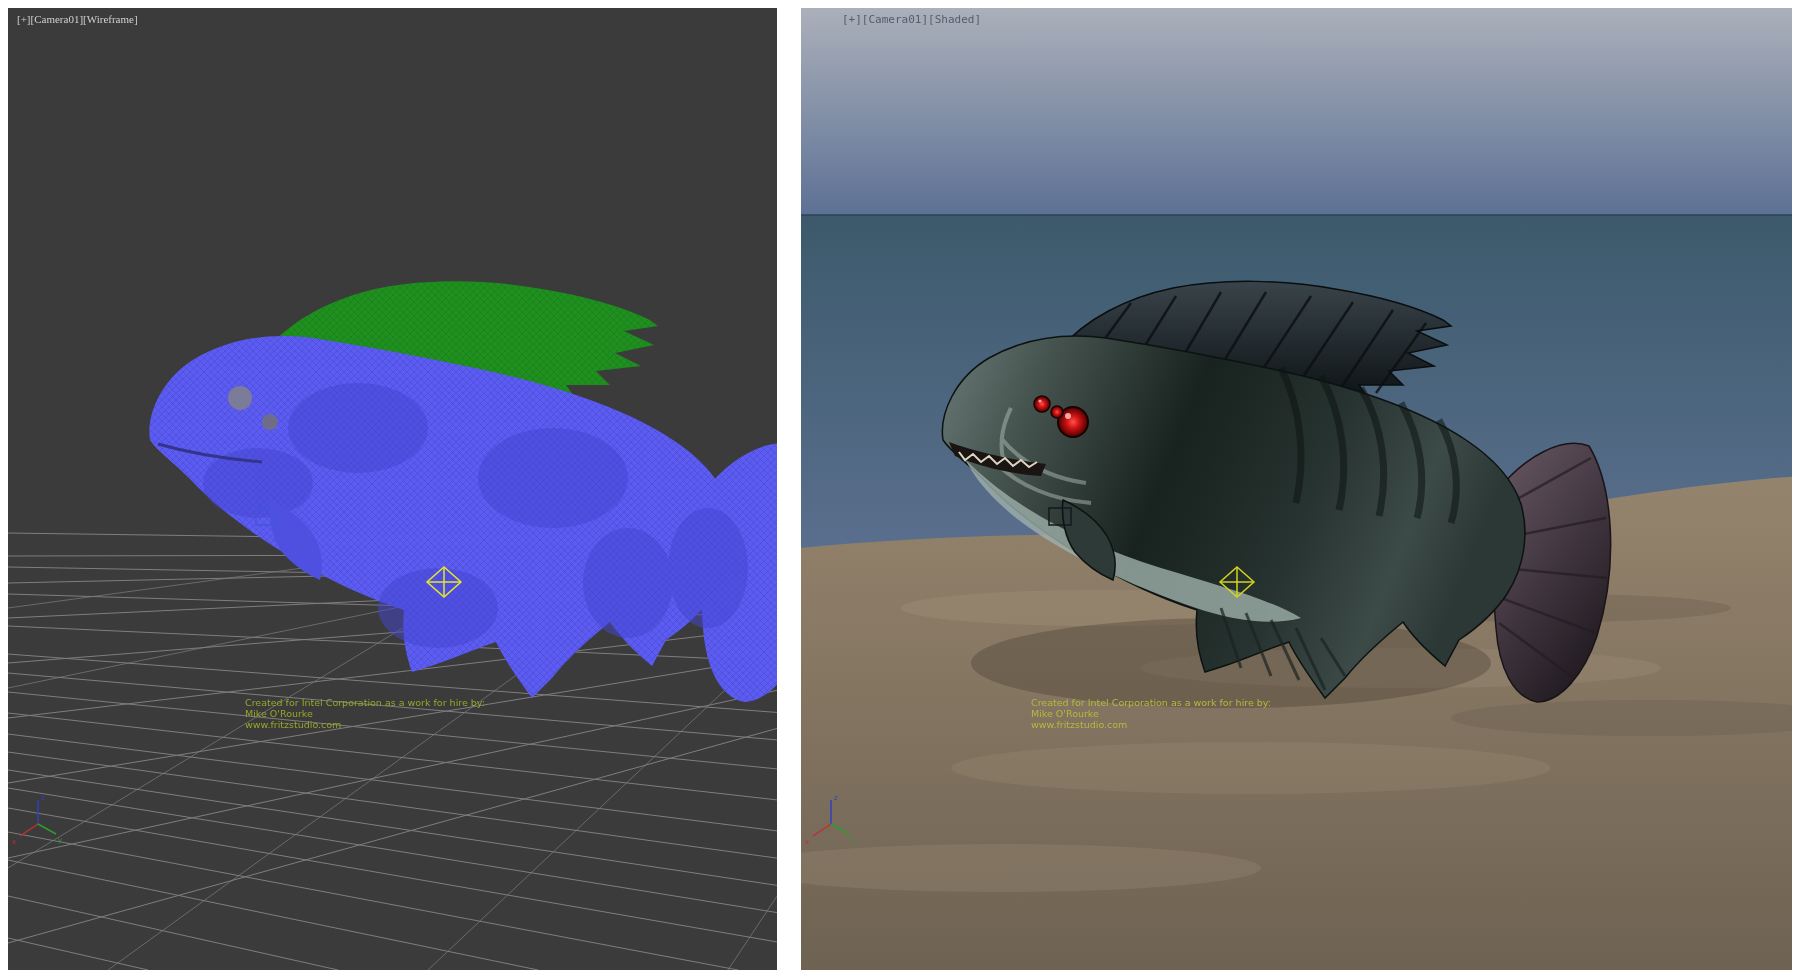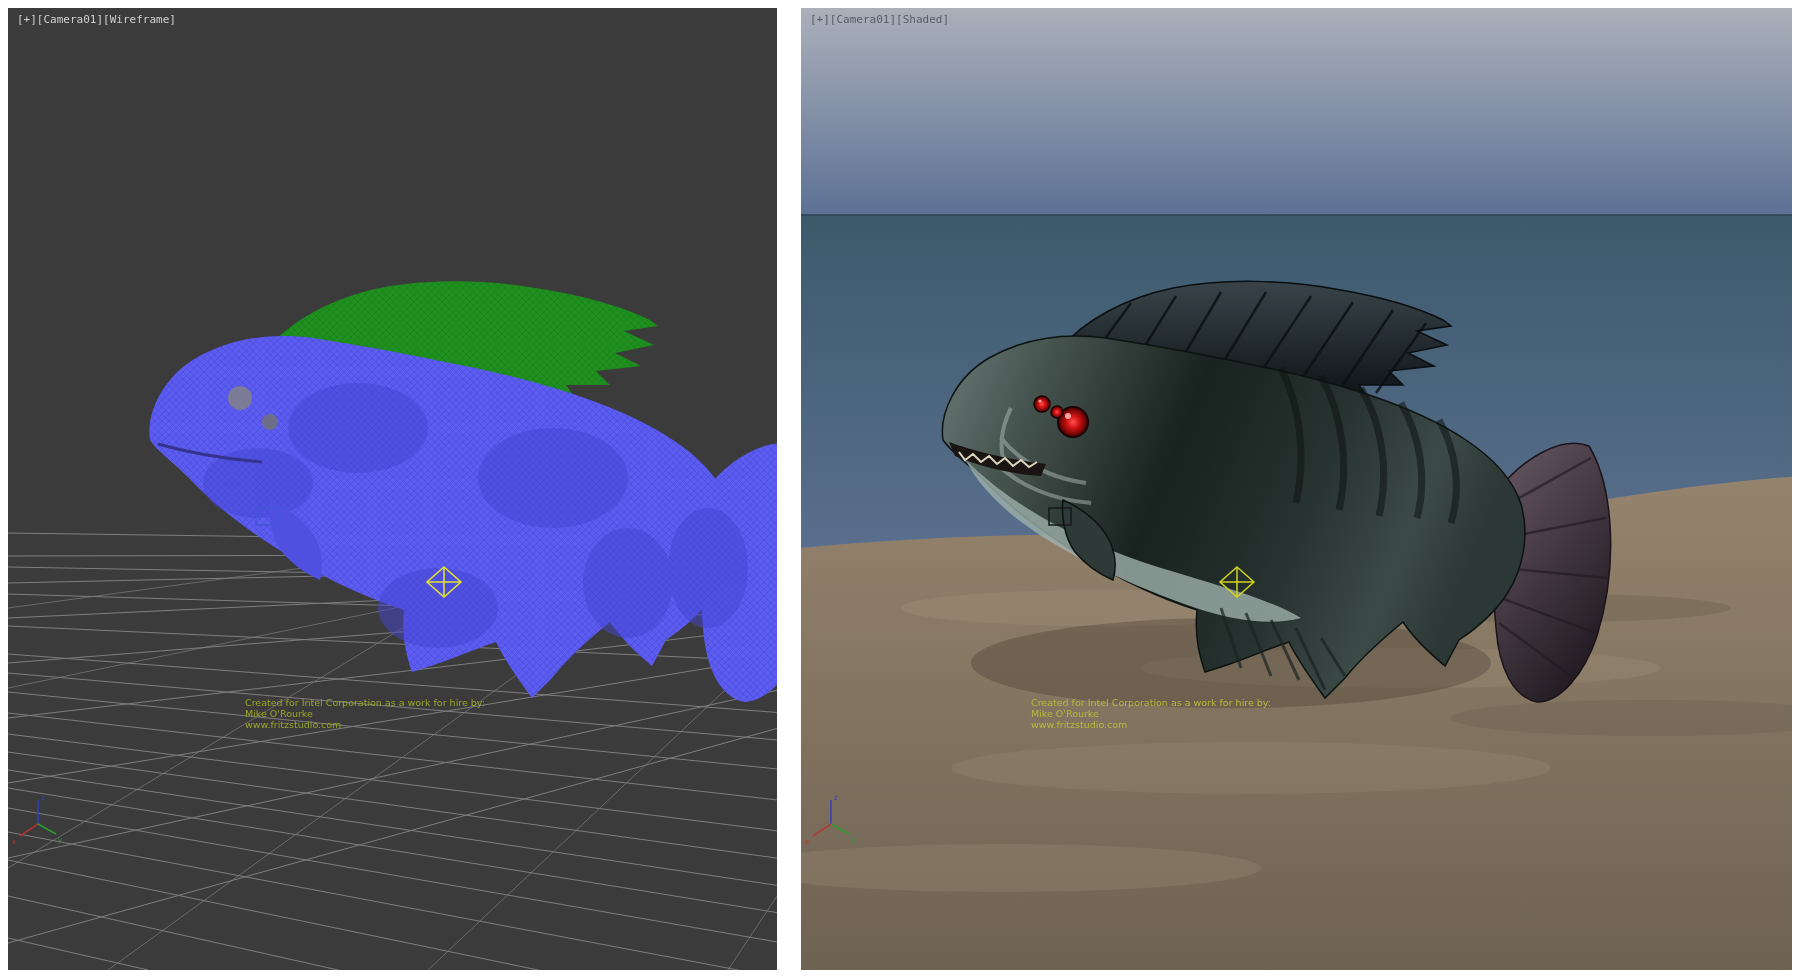--- a/index.html
+++ b/index.html
@@ -4,22 +4,22 @@
 <style>
   html,body{margin:0;padding:0;background:#ffffff;}
   body{width:1800px;height:978px;position:relative;font-family:"DejaVu Sans",sans-serif;}
   .frame{position:absolute;inset:0;background:#ffffff;display:flex;padding:8px;gap:8px;box-sizing:border-box;}
   .viewport{position:relative;height:962px;overflow:hidden;}
   .viewport.left{width:776px;background:#3b3b3b;}
   .viewport.right{width:1000px;background:#6b7d95;}
   .divider{width:8px;height:962px;background:#ffffff;cursor:col-resize;}
   svg.scene{position:absolute;left:0;top:0;display:block;}
   .vplabel{position:absolute;top:5px;left:9px;font:11px "DejaVu Sans Mono",monospace;letter-spacing:0px;user-select:none;}
-  .viewport.left .vplabel{color:#d0d0d0;}
-  .viewport.right .vplabel{color:#555d6b;}
+  .viewport.left .vplabel{color:#d0d0d0;font-family:Liberation Serif, serif;}
+  .viewport.right .vplabel{color:#555d6b;margin-left:32px;}
   .credit{font:9.5px "DejaVu Sans",sans-serif;}
   .axis-label{font:7px "DejaVu Sans",sans-serif;}
 </style>
 </head>
 <body>
 
 <svg width="0" height="0" style="position:absolute" aria-hidden="true">
   <defs>
     <path id="p-body" d="M142,432 C138,406 154,370 188,350 C220,332 258,324 305,330 C370,340 440,354 485,364 C555,380 620,402 665,432 C695,452 712,472 720,496 C728,524 724,558 706,586 C694,604 676,620 658,632 L644,658 C626,643 612,629 602,614 C580,632 560,650 544,670 L524,690 C508,668 496,651 488,634 C464,642 444,651 426,657 L404,664 C396,642 394,621 396,602 C362,591 322,573 286,551 C242,525 206,497 182,471 C164,453 150,444 142,432 Z"></path>
     <path id="p-dorsal" d="M260,340 C284,312 324,290 372,280 C424,270 484,272 534,281 C576,288 614,298 642,312 L650,318 L616,323 L646,337 L607,345 L633,358 L588,363 L602,377 L558,377 L568,391 L522,385 C472,373 402,357 342,345 C312,341 282,341 260,340 Z"></path>

